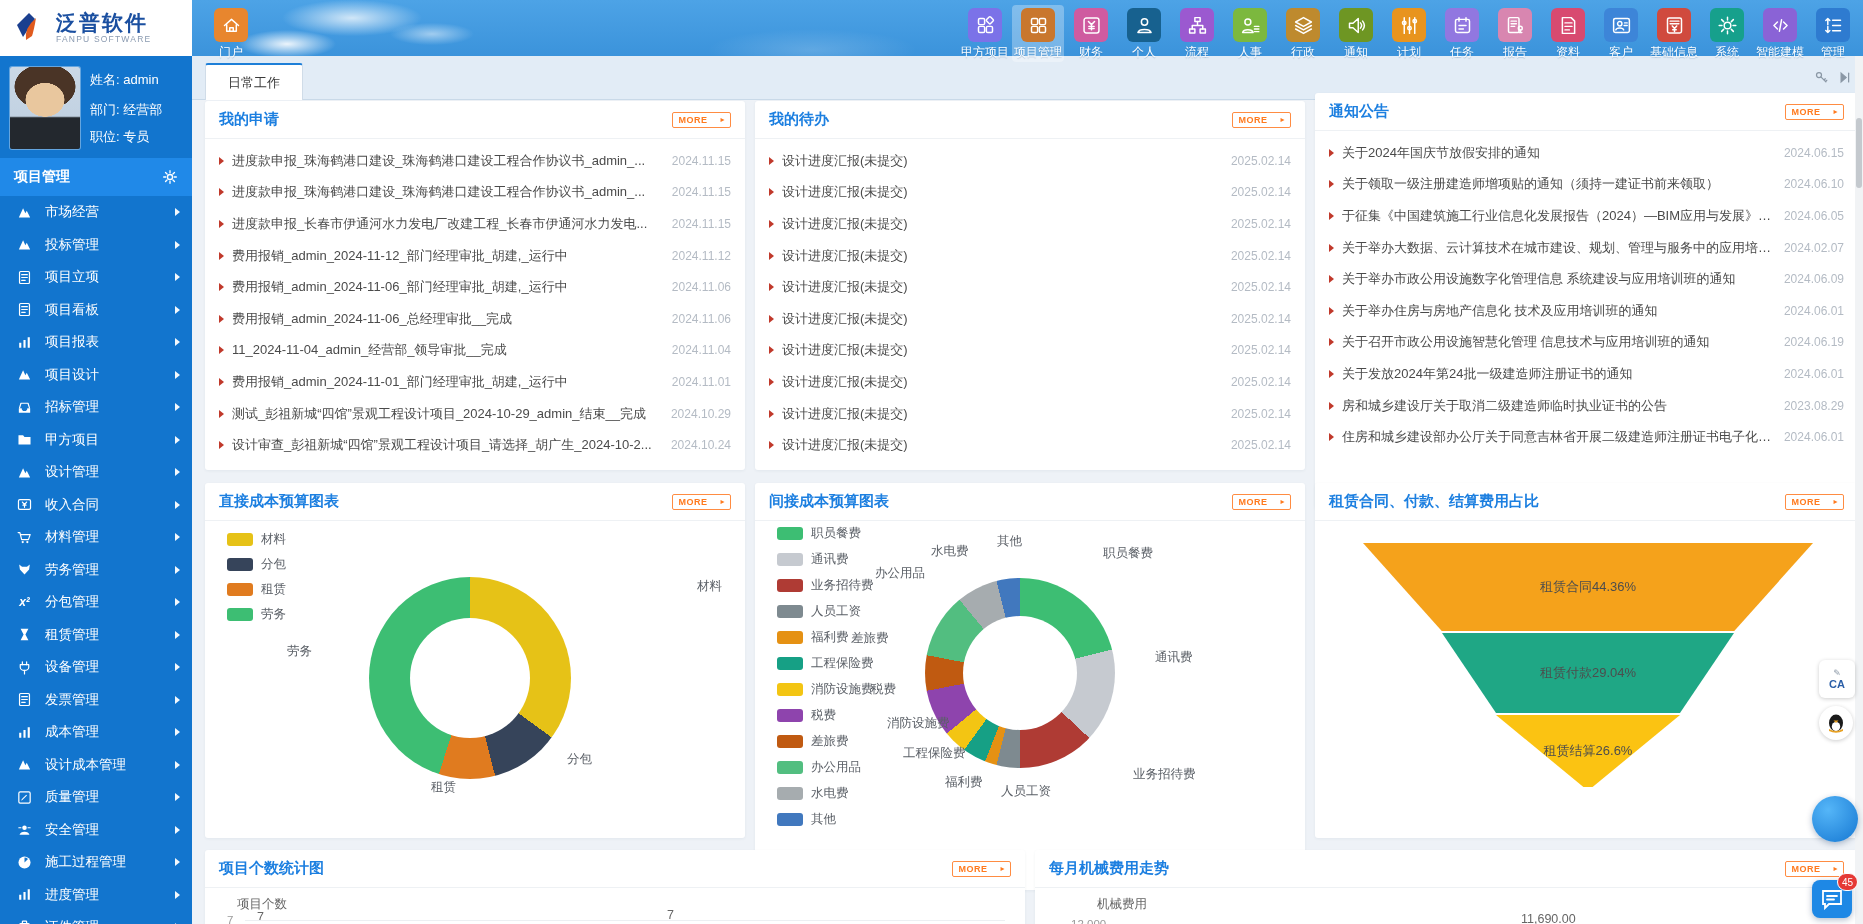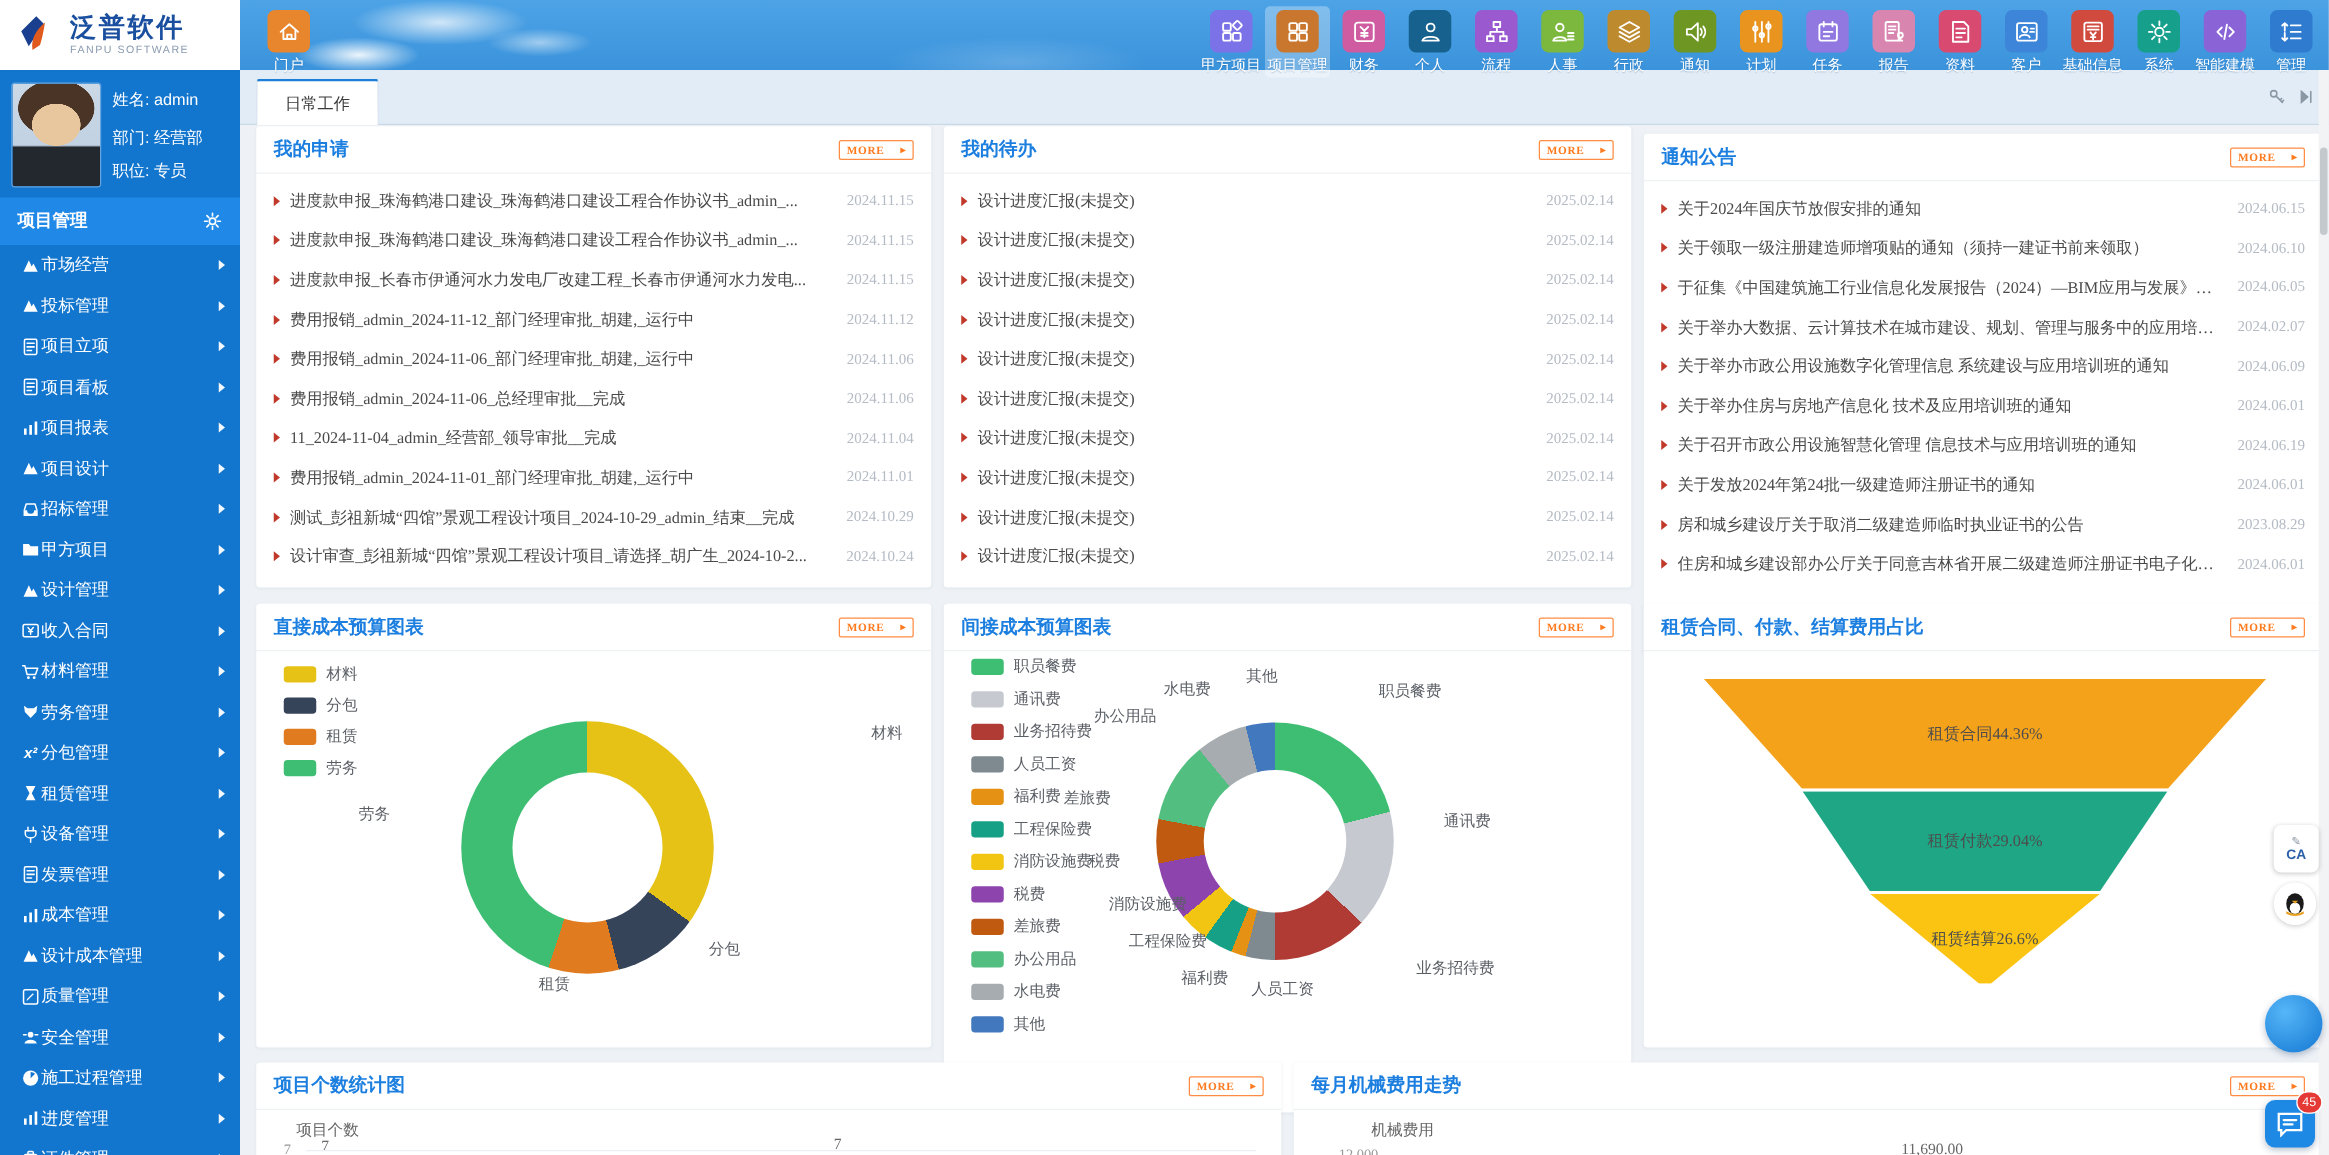--- a/index.html
+++ b/index.html
@@ -34,28 +34,28 @@
     background:
       radial-gradient(46% 34% at 50% 40%, #E9C79E 0 60%, rgba(0,0,0,0) 61%),
       radial-gradient(72% 46% at 50% 24%, #4A3426 0 60%, rgba(0,0,0,0) 61%),
       linear-gradient(180deg,#CBD8E6 0%, #C2D2E2 60%, #23282E 62%); box-shadow:0 0 0 1px rgba(255,255,255,.35); }
   .user-line { position:absolute; left:90px; color:#fff; font-size:13px; white-space:nowrap; }
   #section-header { height:38px; background:#2089E8; display:flex; align-items:center; justify-content:space-between; padding:0 14px; }
   #section-title { color:#fff; font-size:14px; font-weight:bold; }
   #section-gear svg { width:16px; height:16px; display:block; }
   #side-menu { }
   .side-item { height:32.5px; display:flex; align-items:center; padding:0 12px 0 16px; cursor:pointer; position:relative; }
-  .side-icon { width:17px; height:17px; flex:0 0 auto; display:flex; align-items:center; justify-content:center; }
+  .side-icon { width:17px; height:17px; margin-right:12px; flex:0 0 auto; display:flex; align-items:center; justify-content:center; }
   .side-icon svg { width:17px; height:17px; }
   .side-label { color:#fff; font-size:13.5px; flex:1; white-space:nowrap; }
   .side-chev { width:0; height:0; border-top:4.5px solid transparent; border-bottom:4.5px solid transparent; border-left:5.5px solid #fff; opacity:.95; }
   .x2glyph { color:#fff; font-size:12px; font-weight:bold; font-style:italic; }
 
   
-  #main { position:absolute; top:56px; left:192px; right:0; bottom:0; overflow:hidden;font-family:Liberation Serif, serif; }
+  #main { position:absolute; top:56px; left:192px; right:0; bottom:0; overflow:hidden; }
   #tabbar { position:relative; height:44px; background:#E2ECF6; border-bottom:1px solid #C9D9E8; }
   #tab-daily { position:absolute; left:13px; top:7px; height:37px; background:#fff; border:1px solid #D0DCE8; border-bottom:none; border-top:2px solid #1E7FD8; border-radius:3px 3px 0 0; padding:0 22px; display:flex; align-items:center; font-size:13px; color:#3A3A3A; cursor:pointer; }
   .tab-tool { position:absolute; top:14px; color:#8A97A5; cursor:pointer; }
   .tab-tool svg { width:15px; height:15px; }
 
   .panel { position:absolute; background:#fff; border-radius:3px; box-shadow:0 1px 3px rgba(30,60,90,.06); overflow:hidden; }
   .panel-h { height:38px; display:flex; align-items:center; justify-content:space-between; padding:0 14px; border-bottom:1px solid #EEF1F4; }
   .panel-title { color:#1C7FE0; font-size:15px; font-weight:600; }
   .more-badge { display:flex; align-items:center; gap:13px; border:1px solid #FF8C42; color:#FF7A1E; font-size:9px; font-weight:bold; letter-spacing:.5px; padding:2px 5px; border-radius:2px; cursor:pointer; background:#fff; }
   .more-arrow { font-size:8px; line-height:1; }
@@ -657,21 +657,21 @@
             <span class="ltext">设计进度汇报(未提交)</span>
             <span class="ldate">2025.02.14</span>
           </div>
           <div class="lrow">
             <span class="bullet"></span>
             <span class="ltext">设计进度汇报(未提交)</span>
             <span class="ldate">2025.02.14</span>
           </div>
         </div>
       </section>
-      <section class="panel" style="left:1123px;top:51px;width:543px;height:416px">
+      <section class="panel" style="left:1123px;top:37px;width:543px;height:416px">
         <div class="panel-h">
           <span class="panel-title">通知公告</span>
           <span class="more-badge">
             <span>MORE</span>
             <span class="more-arrow">▸</span>
           </span>
         </div>
         <div style="padding-top:6px">
           <div class="lrow">
             <span class="bullet"></span>

